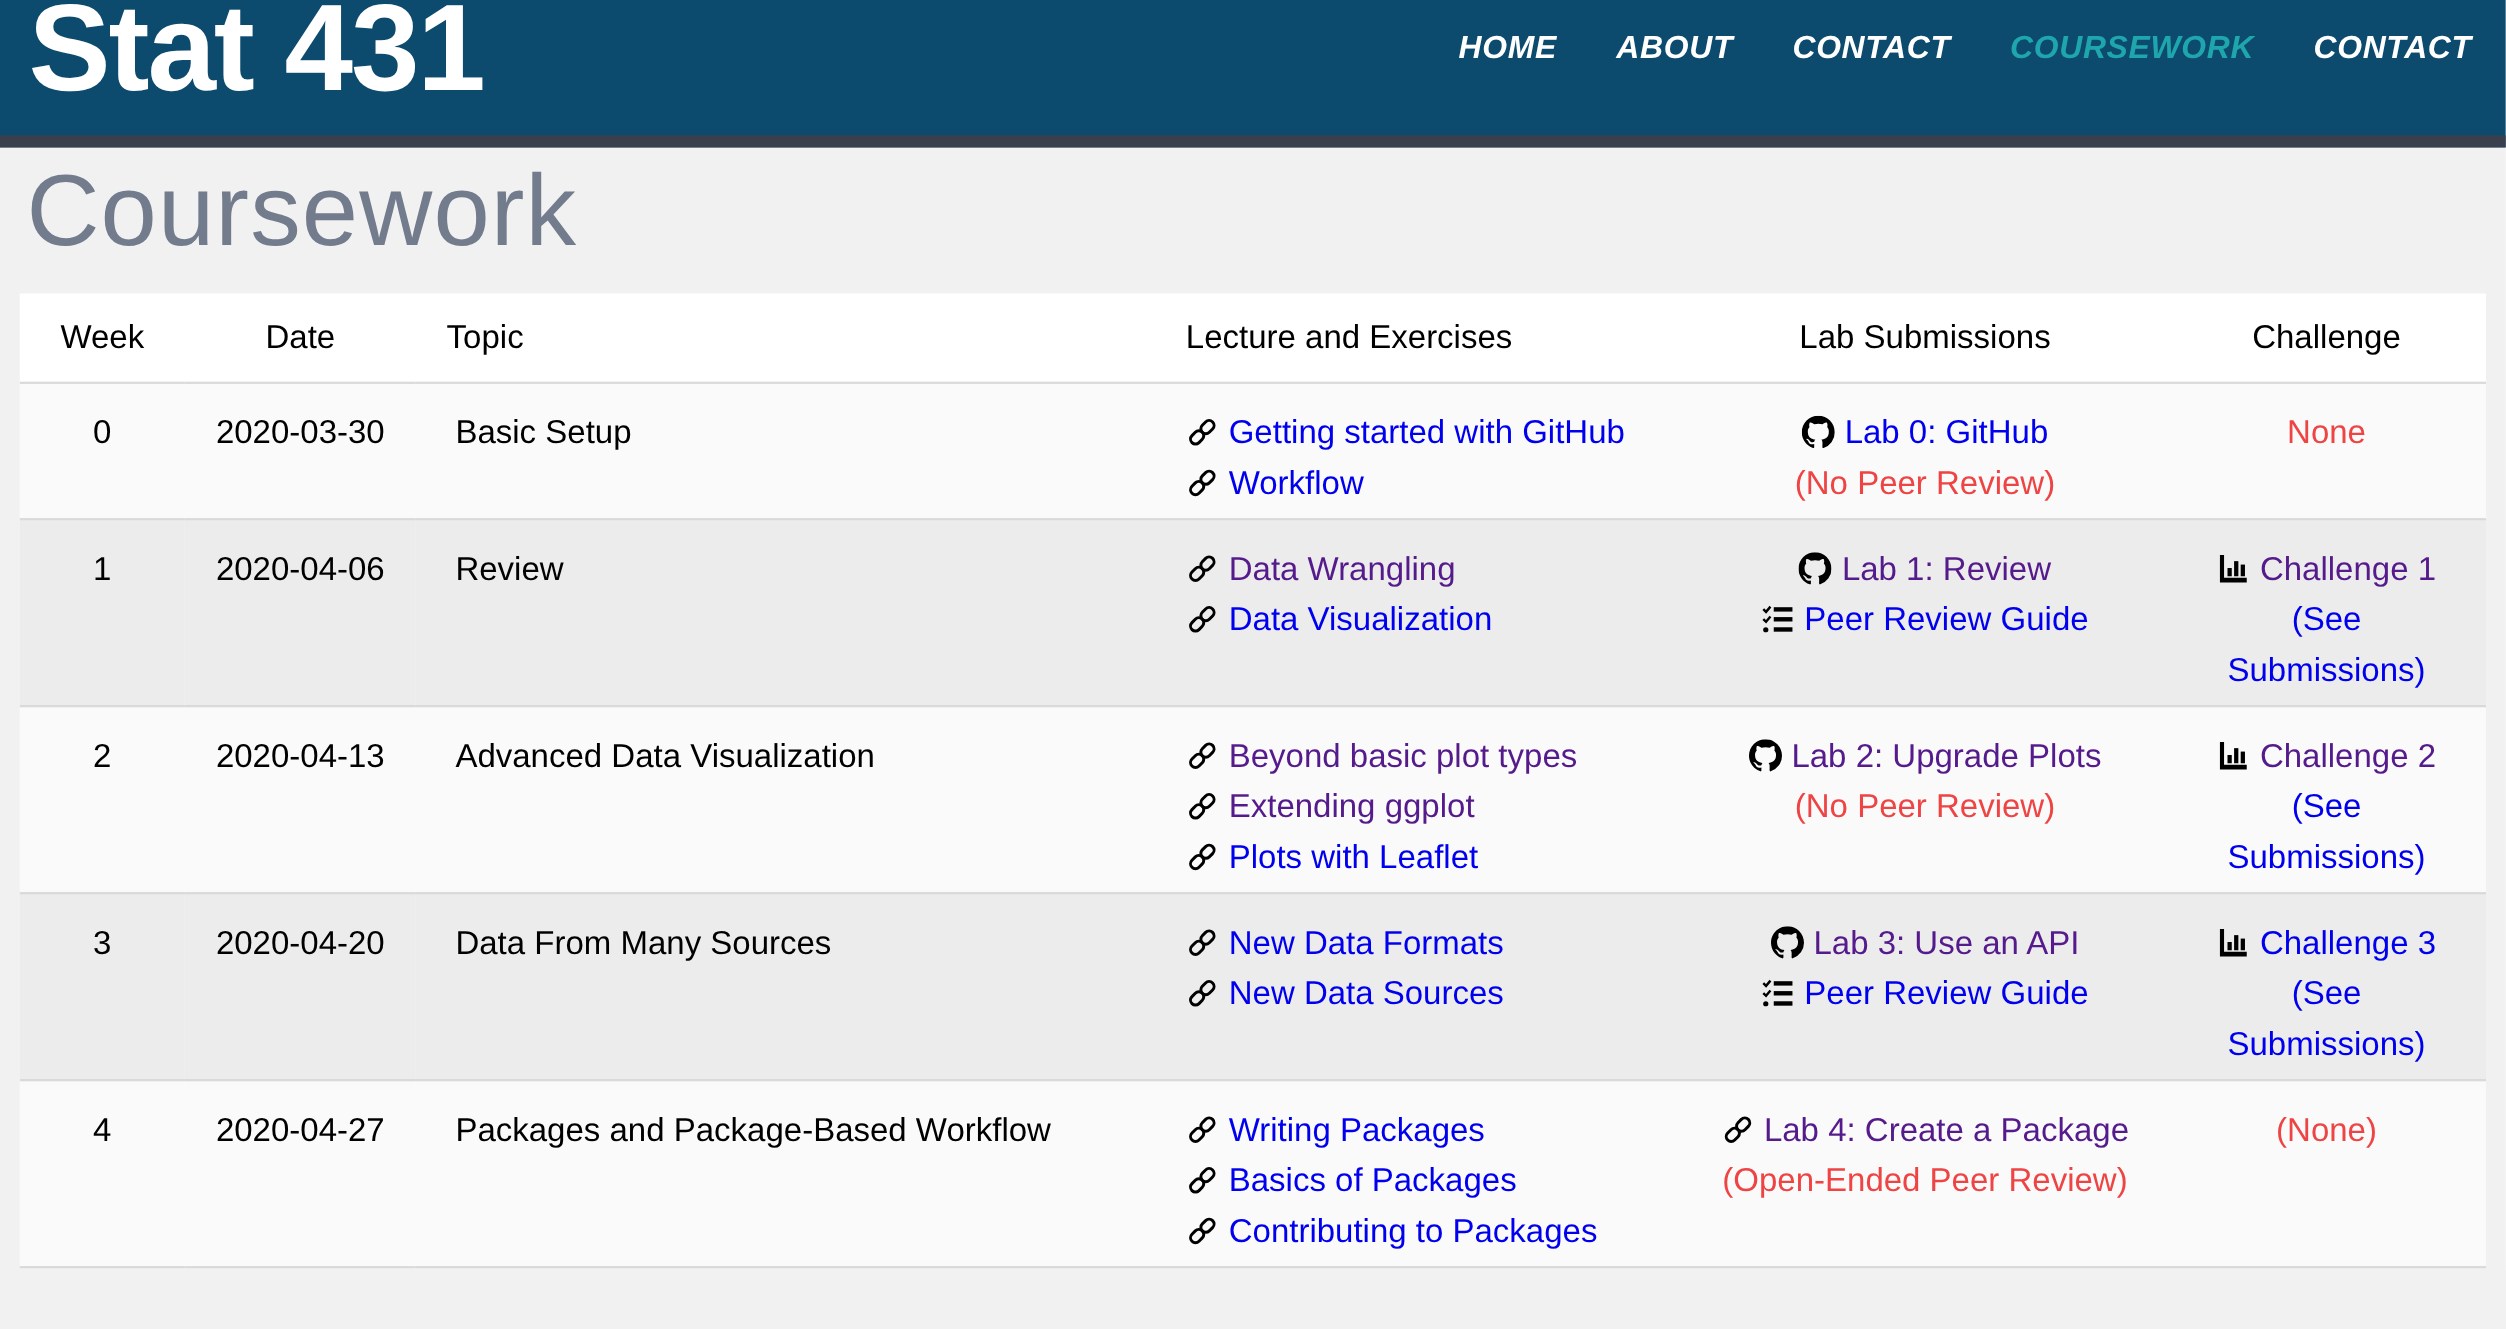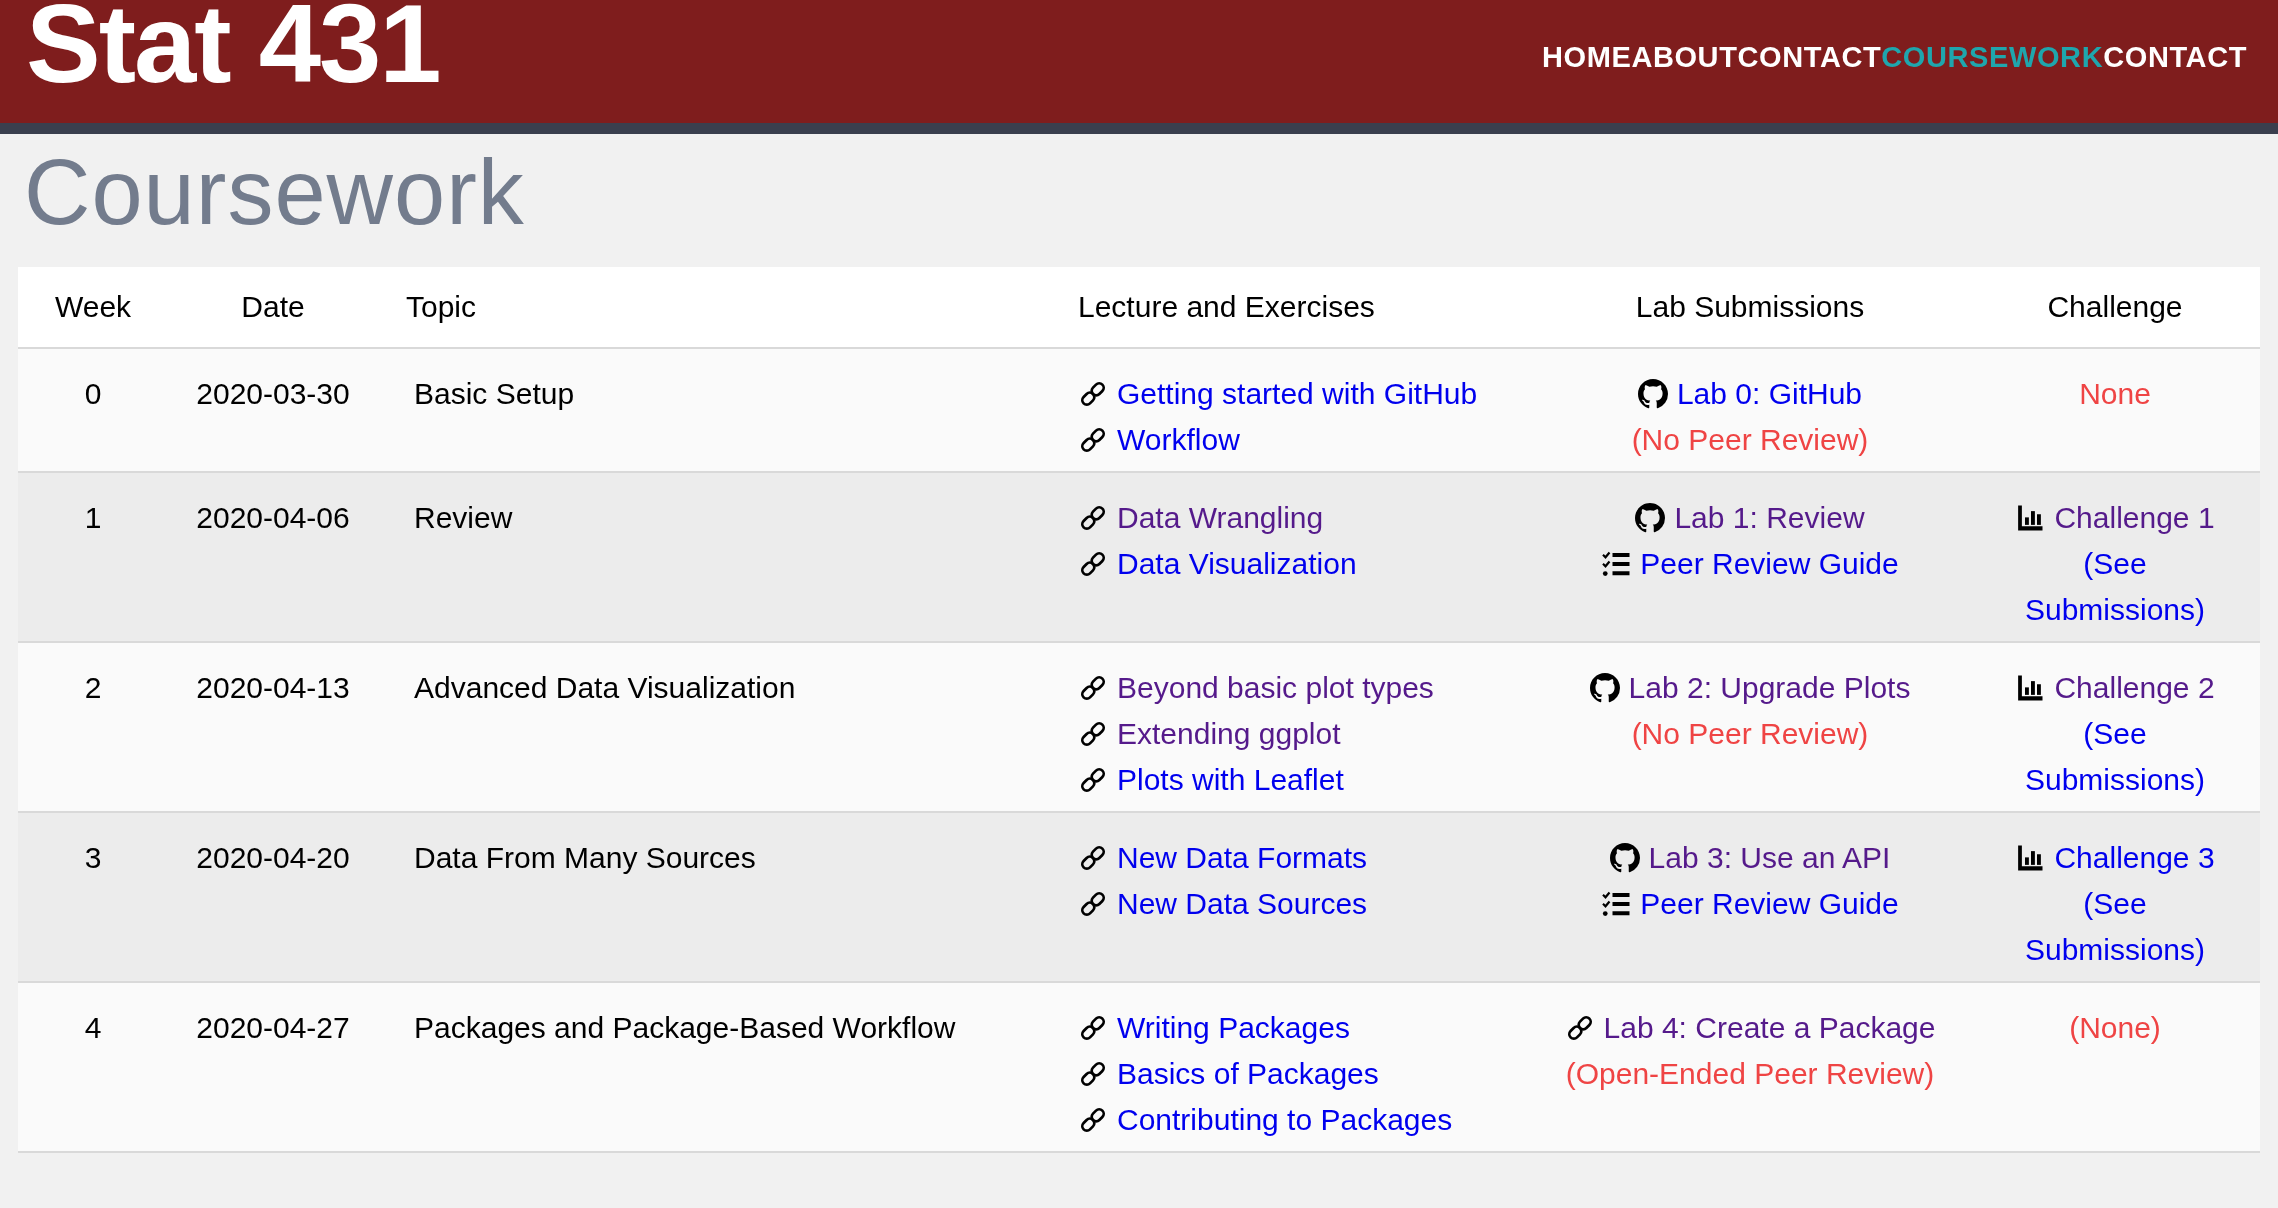--- a/index.html
+++ b/index.html
@@ -2,27 +2,27 @@
 <html><head>
 <meta charset="utf-8">
 <style>
   html,body{margin:0;padding:0;}
   body{
     width:2278px;height:1208px;overflow:hidden;
     background:#f1f1f1;color:#000;
     font-family:"Liberation Sans",sans-serif;font-size:30px;
   }
   
-  header{position:relative;height:123px;background:#7f1d1d;border-bottom:11px solid #3a3f4e;}
+  header{position:relative;height:123px;background:#0c4a6e;border-bottom:11px solid #3a3f4e;}
   .brand{
     position:absolute;left:26px;top:-12px;margin:0;
     color:#ffffff;font-size:112px;font-weight:600;letter-spacing:-2px;line-height:1;
     white-space:nowrap;
   }
-  nav{position:absolute;right:31px;top:41px;display:flex;}
+  nav{position:absolute;right:31px;top:28px;display:flex;gap:54px;font-style:italic;}
   nav a{
     color:#ffffff;text-decoration:none;font-size:29px;font-weight:700;
     letter-spacing:.6px;white-space:nowrap;
   }
   nav a.active{color:#1fa6ad;}
   
   h2.pagetitle{
     margin:0;padding:12px 0 0 24px;height:92px;line-height:92px;
     font-size:92px;font-weight:300;color:#737c8d;letter-spacing:1px;
   }

